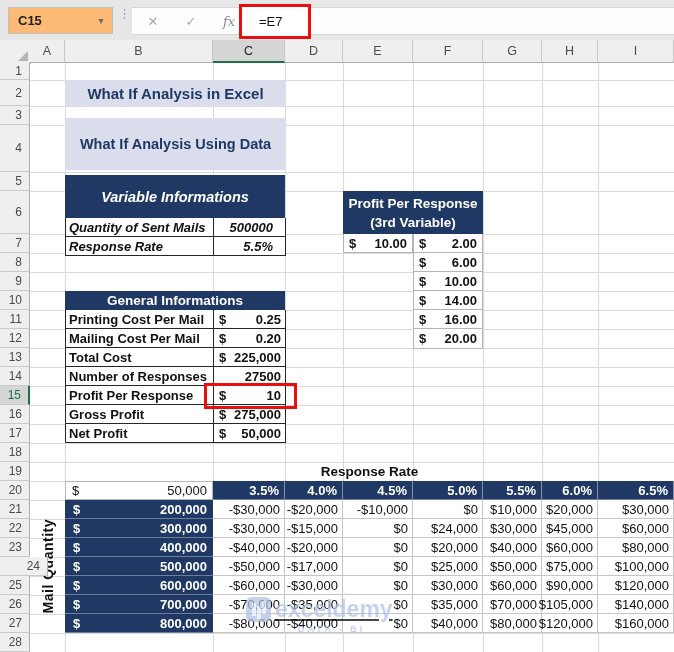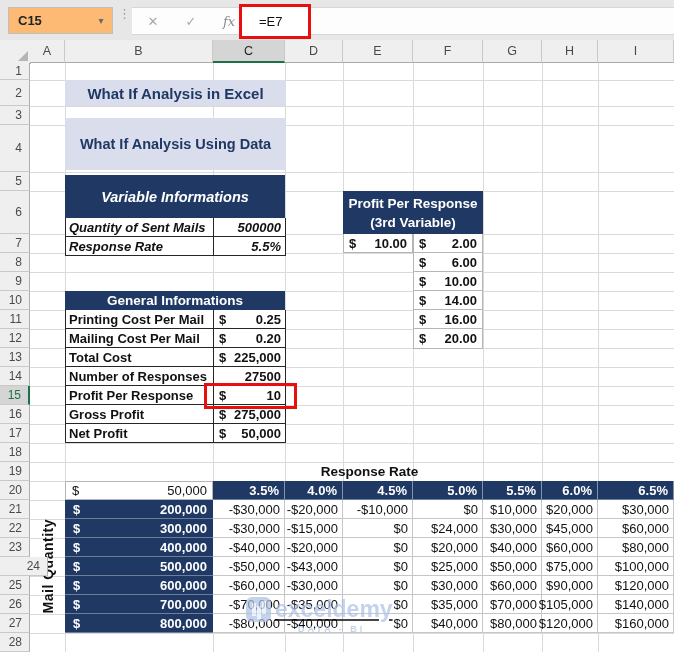--- a/index.html
+++ b/index.html
@@ -43,21 +43,21 @@
   
   .sec-hdr{background:#1f3864;color:#fff;font-weight:bold;display:flex;flex-direction:column;align-items:center;justify-content:center;text-align:center;box-sizing:border-box;}
   #var-table{position:absolute;left:65px;top:135px;width:220px;z-index:2;font-style:italic;}
   #var-table .sec-hdr{height:43px;font-size:14.5px;}
   #gen-table{position:absolute;left:65px;top:251px;width:220px;z-index:2;}
   #gen-table .sec-hdr{height:19px;font-size:13.5px;}
   .info-grid{display:grid;grid-template-columns:148px 72px;border-left:1px solid #262626;box-sizing:border-box;background:#fff;}
   .info-grid>div{height:19px;box-sizing:border-box;border-right:1px solid #262626;border-bottom:1px solid #262626;
                  font-size:13px;font-weight:bold;color:#111;display:flex;align-items:center;background:#fff;}
   .info-grid .lbl{padding-left:3px;}
-  .info-grid .val{justify-content:flex-end;padding-right:4px;}
+  .info-grid .val{justify-content:flex-end;padding-right:12px;}
   .info-grid .acct{justify-content:space-between;padding:0 4px 0 5px;}
   
   #third-var{position:absolute;left:343px;top:151px;width:140px;z-index:2;}
   #third-var .sec-hdr{height:43px;font-size:13.5px;line-height:19px;}
   #tv-selected{position:absolute;left:0;top:43px;width:70px;height:19px;box-sizing:border-box;border:1px solid #b5b5b5;border-top:none;
                background:#fff;font-size:13px;font-weight:bold;color:#111;display:flex;align-items:center;justify-content:space-between;padding:0 5px;}
   #tv-options{position:absolute;left:70px;top:43px;width:70px;box-sizing:border-box;border:1px solid #b5b5b5;border-top:none;background:#fff;}
   #tv-options>div{height:19px;box-sizing:border-box;border-bottom:1px solid #b5b5b5;font-size:13px;font-weight:bold;color:#111;
                   display:flex;align-items:center;justify-content:space-between;padding:0 5px;}
   #tv-options>div:last-child{border-bottom:none;}
@@ -245,21 +245,21 @@
         <div class="dt-val">$0</div>
         <div class="dt-val">$20,000</div>
         <div class="dt-val">$40,000</div>
         <div class="dt-val">$60,000</div>
         <div class="dt-val">$80,000</div>
         <div class="dt-qty">
           <span>$</span>
           <span>500,000</span>
         </div>
         <div class="dt-val">-$50,000</div>
-        <div class="dt-val">-$43,000</div>
+        <div class="dt-val">-$17,000</div>
         <div class="dt-val">$0</div>
         <div class="dt-val">$25,000</div>
         <div class="dt-val">$50,000</div>
         <div class="dt-val">$75,000</div>
         <div class="dt-val">$100,000</div>
         <div class="dt-qty">
           <span>$</span>
           <span>600,000</span>
         </div>
         <div class="dt-val">-$60,000</div>

